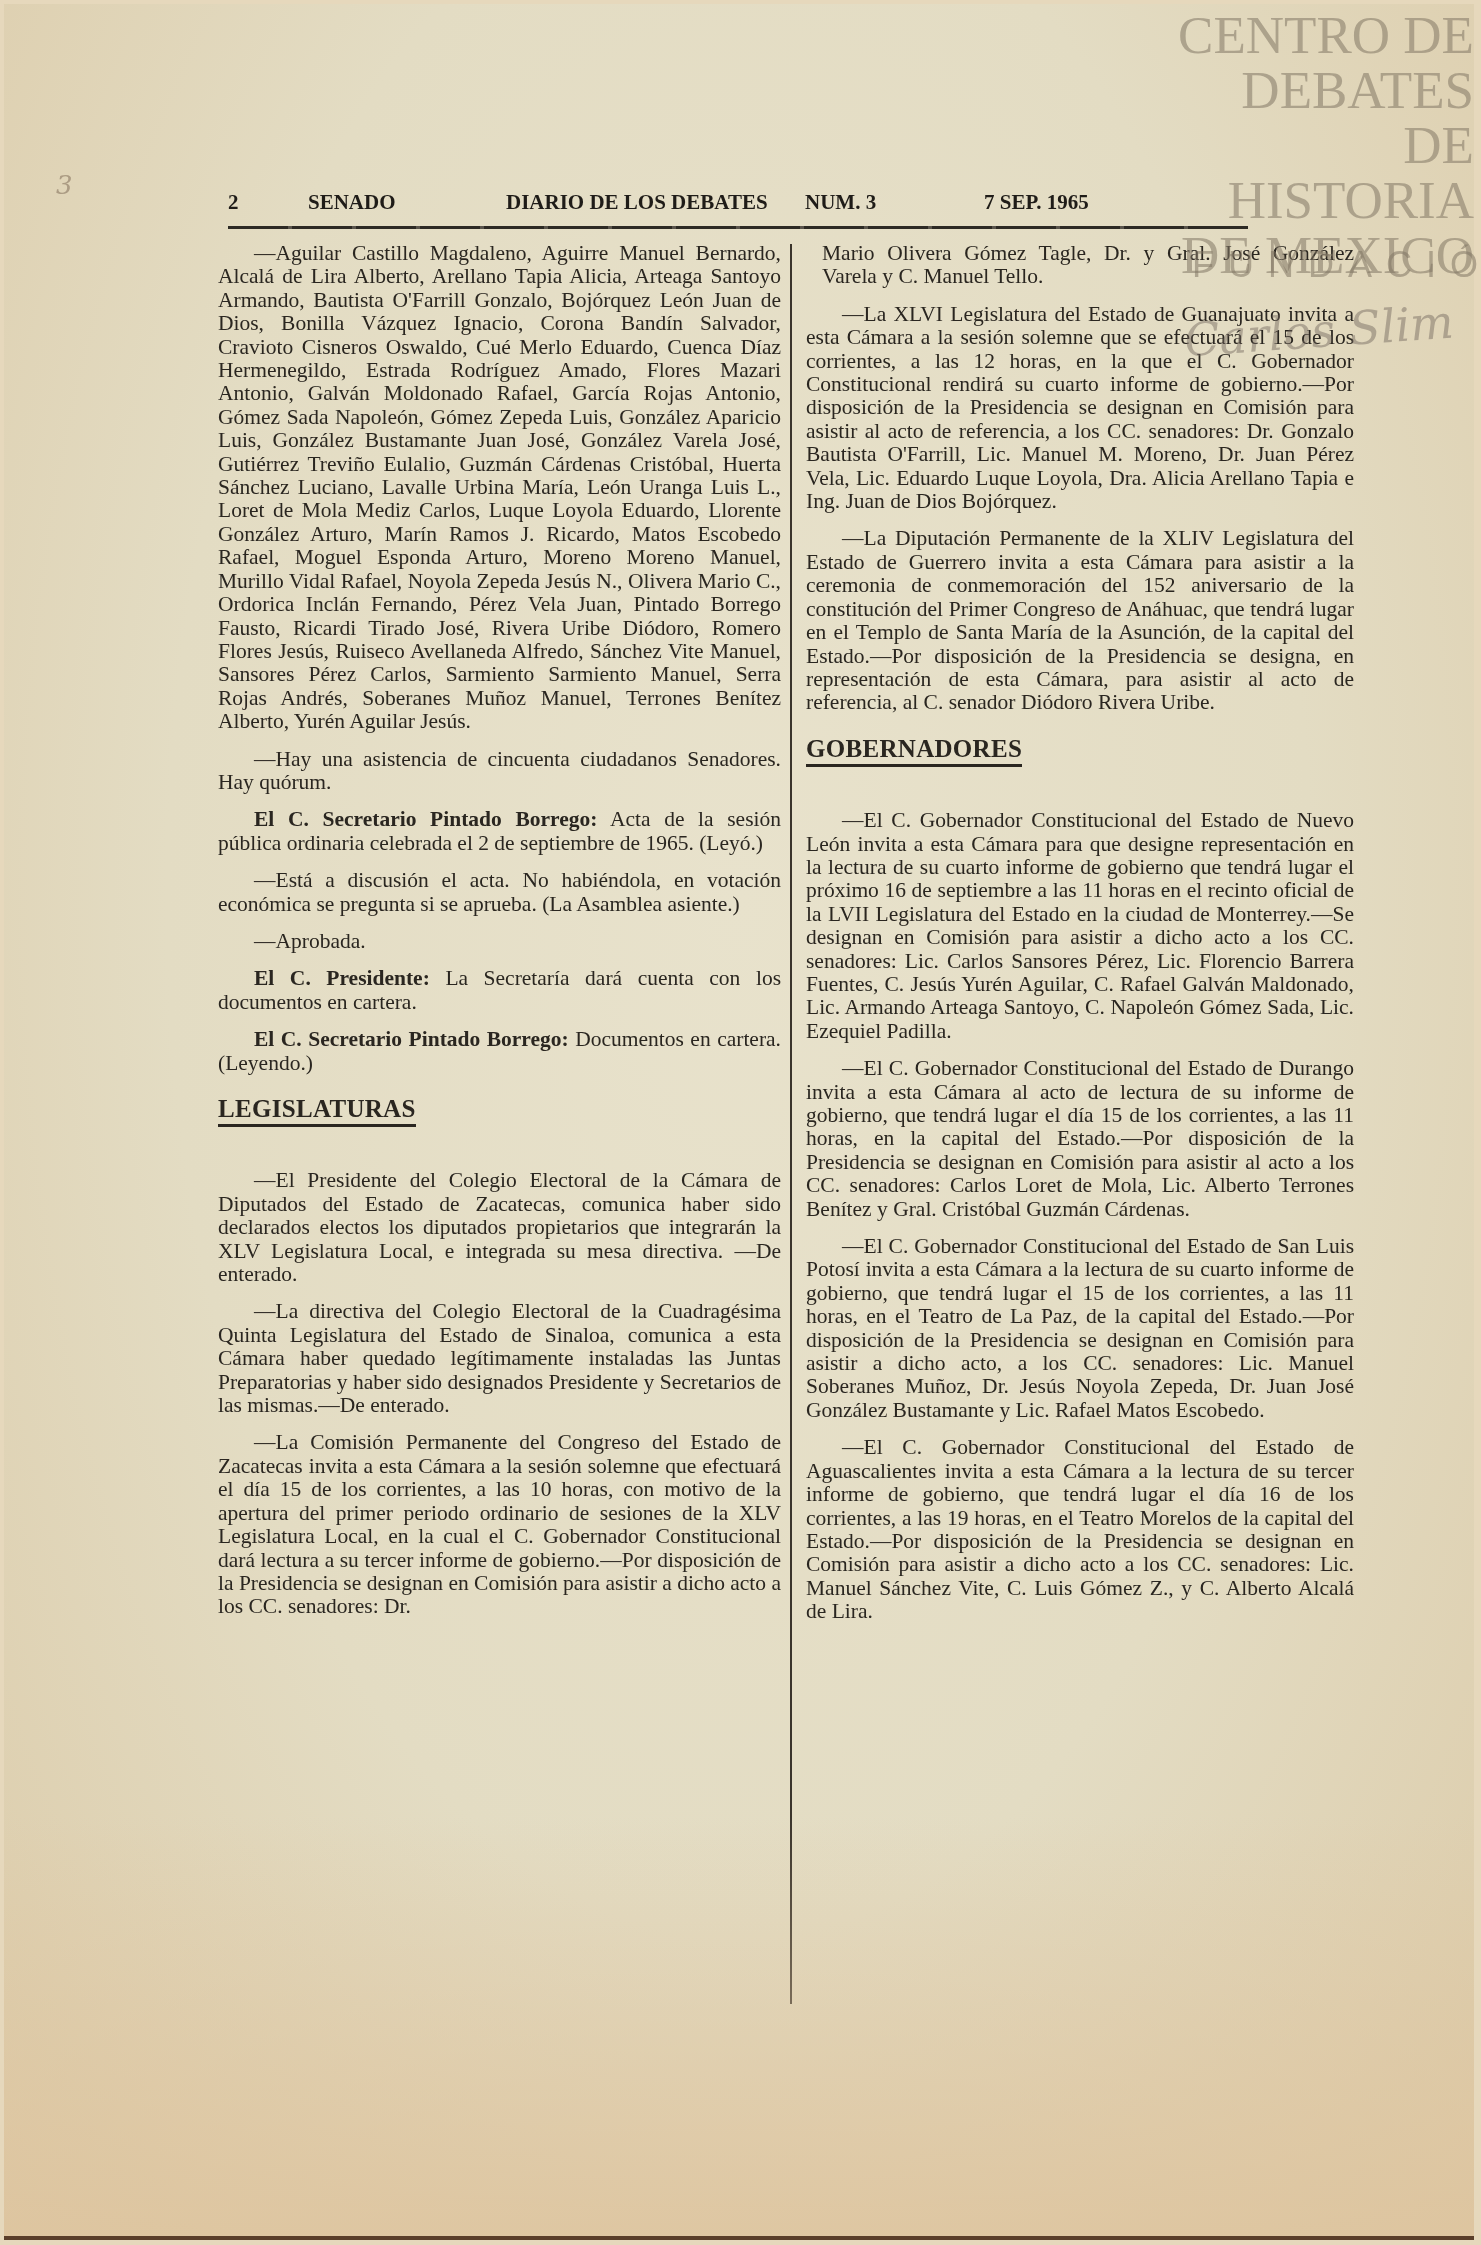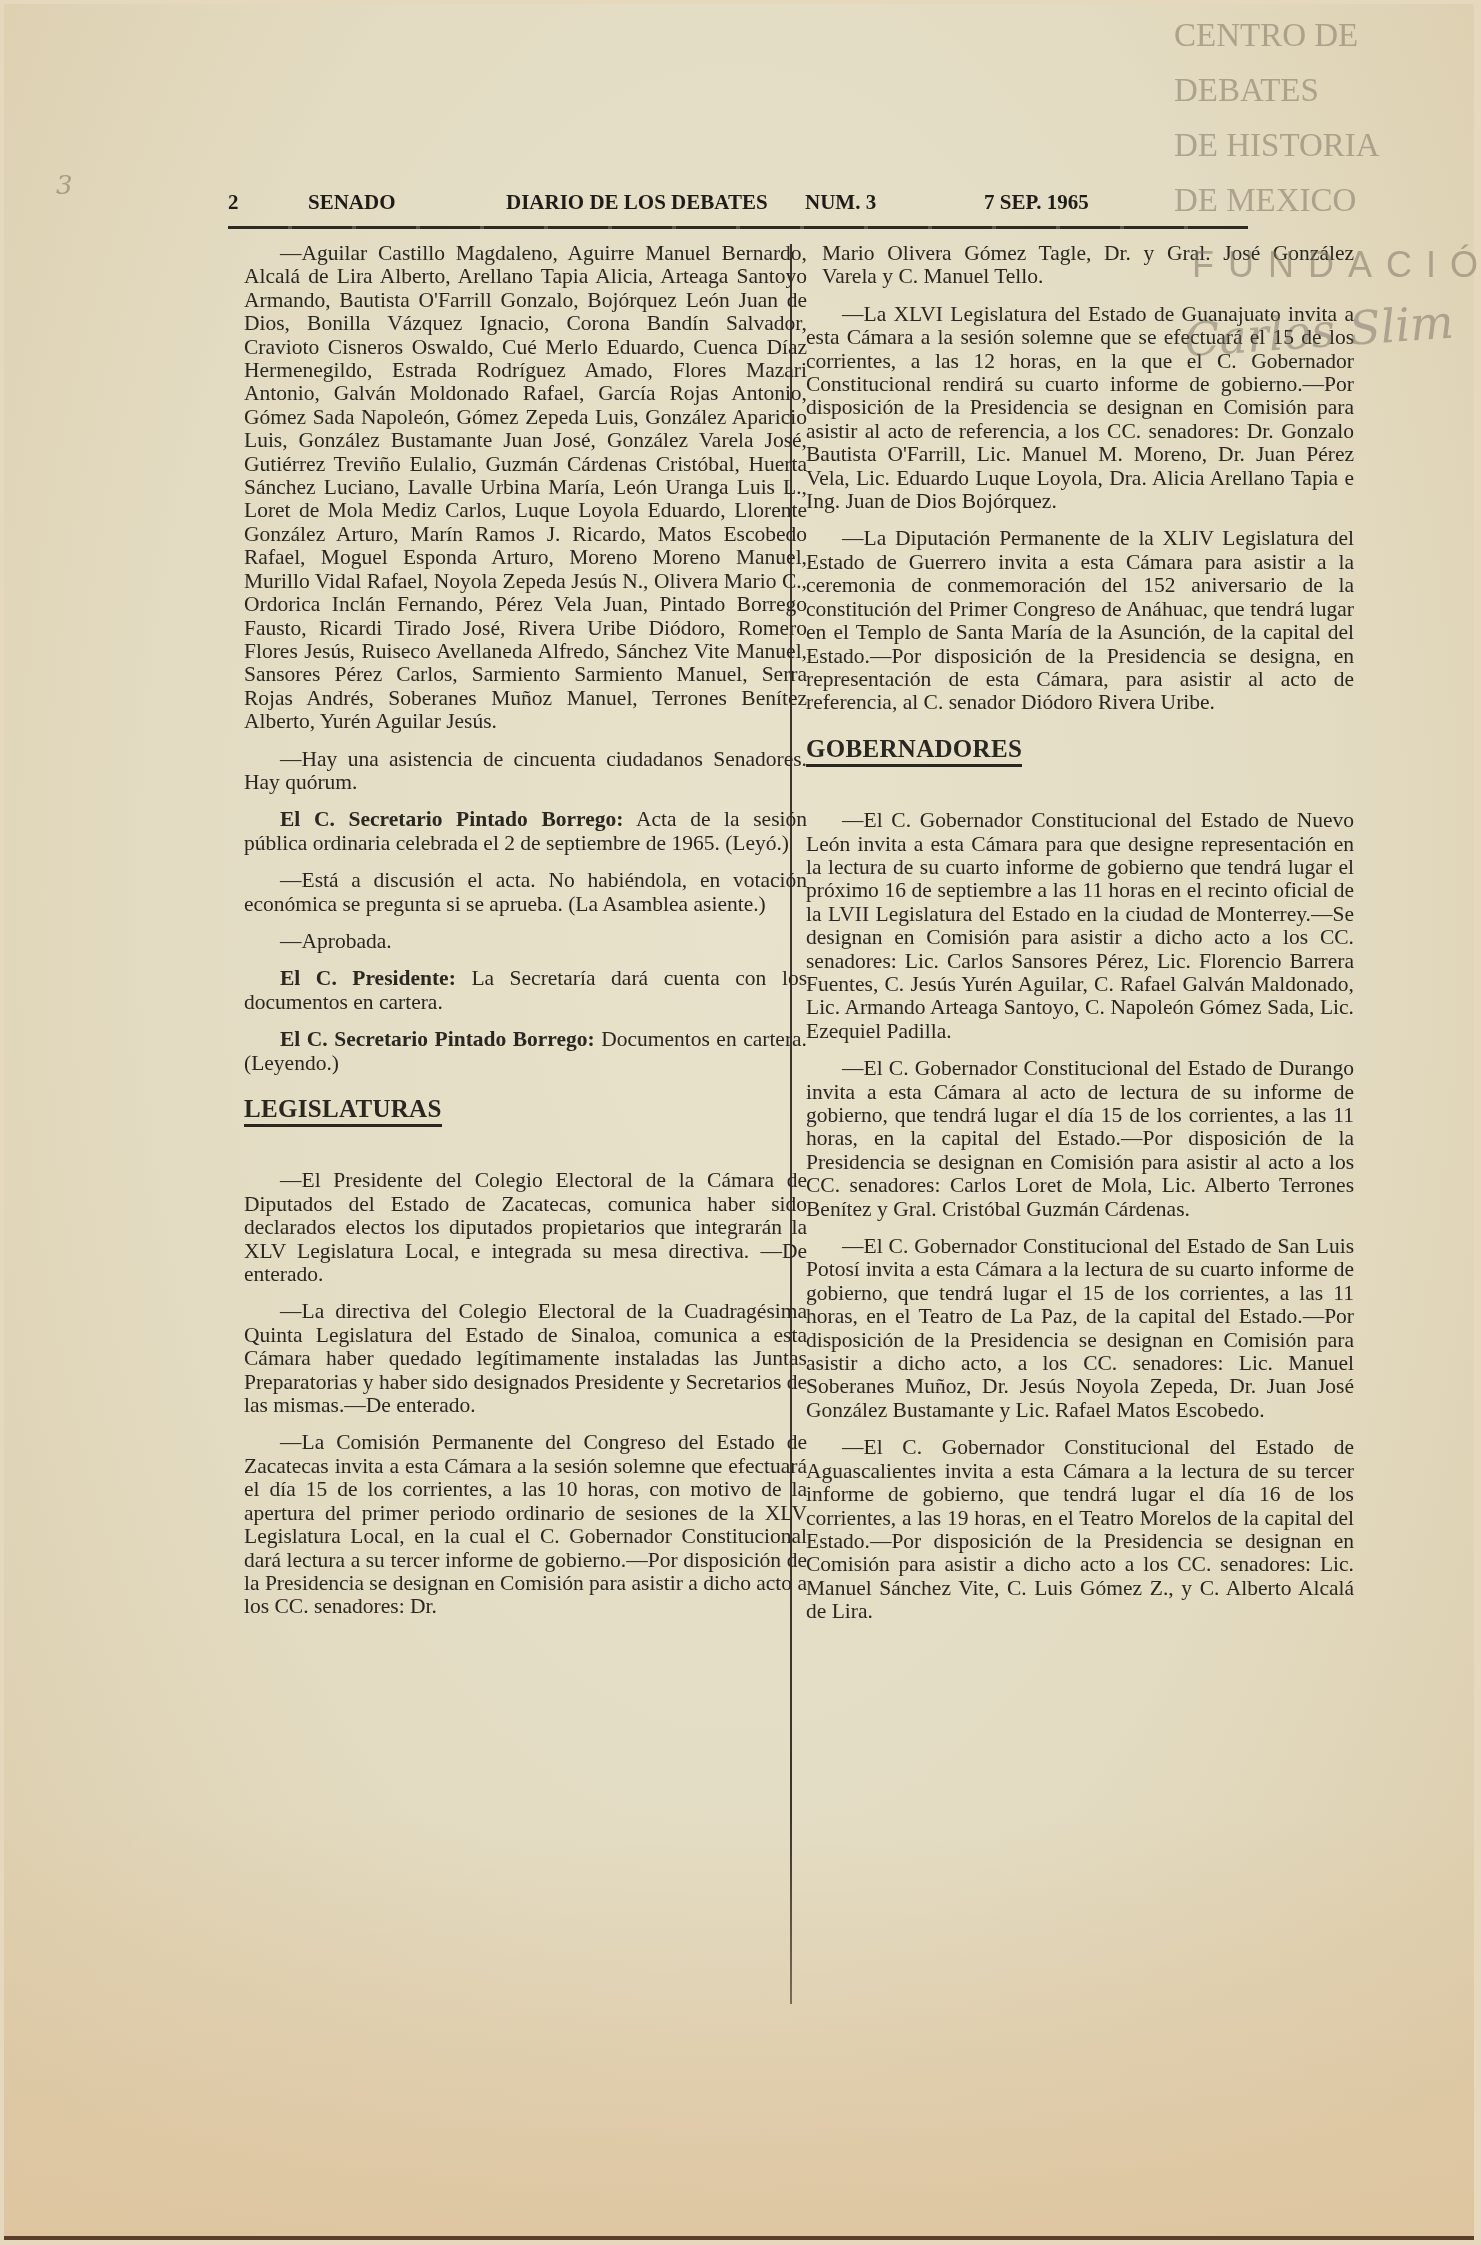--- a/index.html
+++ b/index.html
@@ -14,22 +14,22 @@
     background: radial-gradient(ellipse at 50% 40%, #e8e2cc 0%, #e3dcc3 55%, #dccba9 100%);
     border-bottom: 4px solid #5a3e2a;
   }
   .page::after {
     content: ""; position: absolute; left: 0; right: 0; bottom: 0; height: 420px;
     background: linear-gradient(to bottom, rgba(225,205,170,0) 0%, rgba(222,196,158,0.85) 100%);
     pointer-events: none;
   }
   .watermark {
     position: absolute; left: 1170px; top: 4px; width: 300px;
-    text-align: left; color: rgba(130,118,100,0.55);
-    font-family: "Liberation Serif", serif; font-size: 33px; line-height: 55px;
+    text-align: right; color: rgba(130,118,100,0.55);
+    font-family: "Liberation Serif", serif; font-size: 53px; line-height: 55px;
     letter-spacing: 0px; z-index: 5;
   }
   .wm-fundacion {
     position: absolute; left: 1188px; top: 240px; color: rgba(130,118,100,0.55);
     font-family: "Liberation Sans", sans-serif; font-size: 36px; letter-spacing: 14px; z-index: 5;
   }
   .wm-sig {
     position: absolute; left: 1180px; top: 300px; color: rgba(110,100,90,0.45);
     font-family: "DejaVu Serif", serif; font-style: italic; font-size: 46px; z-index: 5;
     transform: rotate(-4deg);
@@ -46,21 +46,21 @@
   .h-num { left: 577px; }
   .h-date { left: 756px; }
   .header-rule {
     position: absolute; left: 224px; top: 222px; width: 1020px; height: 3px;
     background: repeating-linear-gradient(to right, #2d2a24 0 60px, #5a554c 60px 64px);
   }
   .col {
     position: absolute; top: 238px; width: 563px;
     font-size: 21.5px; line-height: 23.4px; text-align: justify; hyphens: manual;
   }
-  .col-left { left: 240px; }
+  .col-left { left: 214px; }
   .col-right { left: 802px; width: 548px; }
   .col-divider {
     position: absolute; left: 786px; top: 240px; width: 2px; height: 1760px;
     background: #3a342c;
   }
   p { margin: 0 0 14px 0; text-indent: 36px; }
   p.noindent { text-indent: 0; margin-left: 16px; }
   b { font-weight: bold; }
   .section-title {
     display: inline-block; font-weight: bold; font-size: 25px; margin: 8px 0 42px 0;

